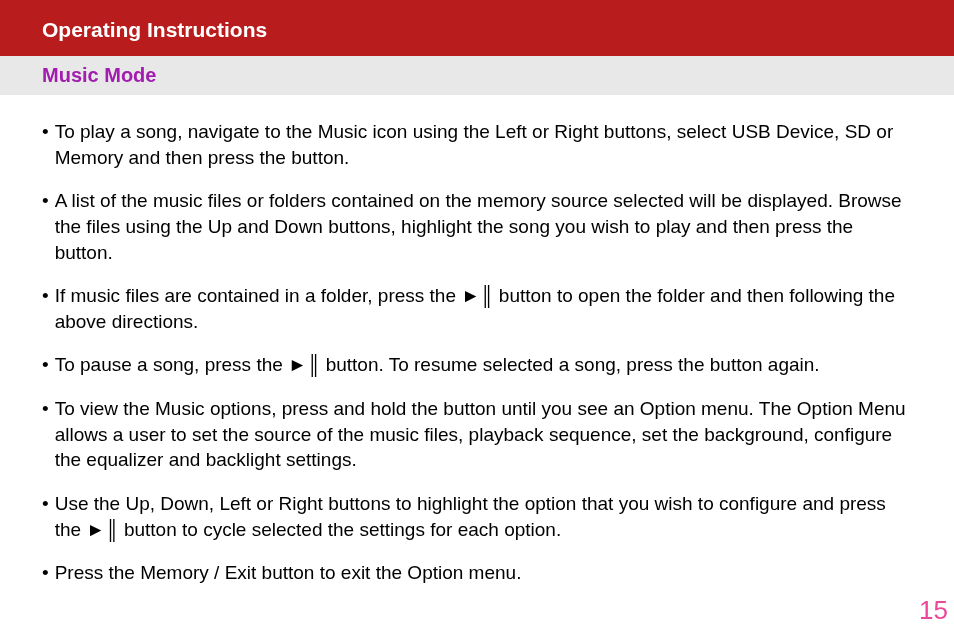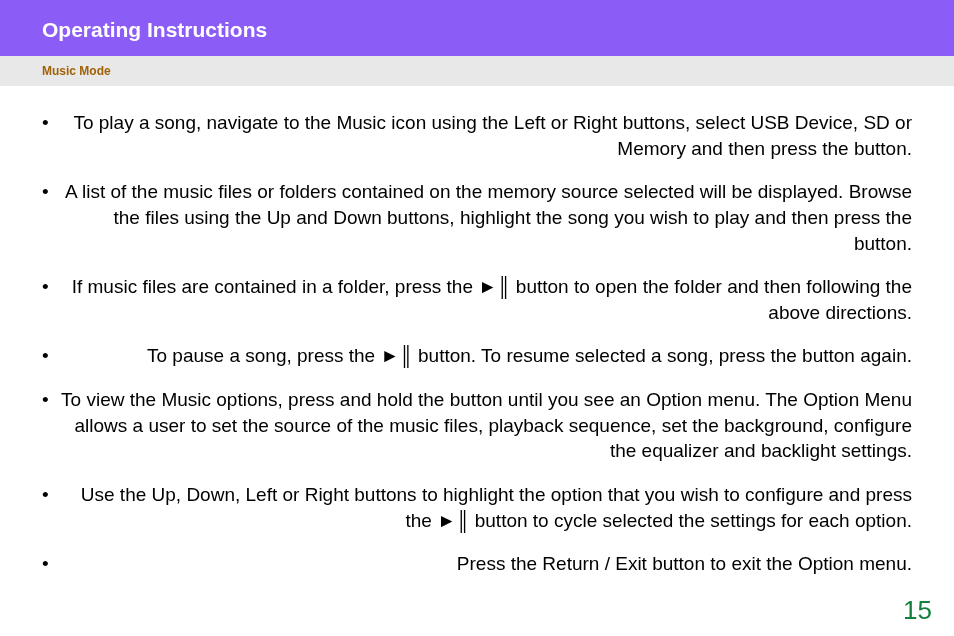--- a/index.html
+++ b/index.html
@@ -8,60 +8,59 @@
       box-sizing: border-box;
     }
     body {
       width: 954px;
       height: 636px;
       font-family: Arial, Helvetica, sans-serif;
       background: #ffffff;
       position: relative;
     }
     .header-black {
-      background: #8b5cf6;
+      background: #b91c1c;
       color: #ffffff;
       padding: 18px 0 14px 42px;
       font-size: 21px;
       font-weight: bold;
     }
     .header-gray {
       background: #e8e8e8;
-      color: #a16207;
+      color: #a21caf;
       padding: 8px 12px 8px 42px;
-      font-size: 12px;
+      font-size: 20px;
       font-weight: bold;
     }
     .content {
       padding: 24px 42px 0 42px;
     }
     .bullet-item {
       font-size: 19px;
       line-height: 1.35;
       margin-bottom: 18px;
       color: #000000;
       display: flex;
     }
     .bullet-mark {
       flex-shrink: 0;
       padding-right: 6px;
     }
     .bullet-text {
       flex: 1;
-      text-align: right;
     }
     .play-pause {
       white-space: nowrap;
     }
     .page-number {
       position: absolute;
       bottom: 10px;
-      right: 22px;
+      right: 6px;
       font-size: 26px;
-      color: #15803d;
+      color: #ec4899;
     }
   </style>
 </head>
 <body>
 
 <div class="header-black">
   <span>Operating Instructions</span>
 </div>
 
 <div class="header-gray">
@@ -88,19 +87,19 @@
     <div class="bullet-item">
       <span class="bullet-mark">•</span>
       <span class="bullet-text"><span>To view the Music options, press and hold the  button until you see an Option menu. The Option Menu allows a user to set the source of the music files, playback sequence, set the background, configure the equalizer and backlight settings.</span></span>
     </div>
     <div class="bullet-item">
       <span class="bullet-mark">•</span>
       <span class="bullet-text"><span>Use the Up, Down, Left or Right buttons to highlight the option that you wish to configure and press the  </span><span class="play-pause">►║</span><span>  button to cycle selected the settings for each option.</span></span>
     </div>
     <div class="bullet-item">
       <span class="bullet-mark">•</span>
-      <span class="bullet-text"><span>Press the Return / Exit button to exit the Option menu.</span></span>
+      <span class="bullet-text"><span>Press the Memory / Exit button to exit the Option menu.</span></span>
     </div>
   </div>
 
 <div class="page-number">
   <span>15</span>
 </div>
 
 </body></html>

